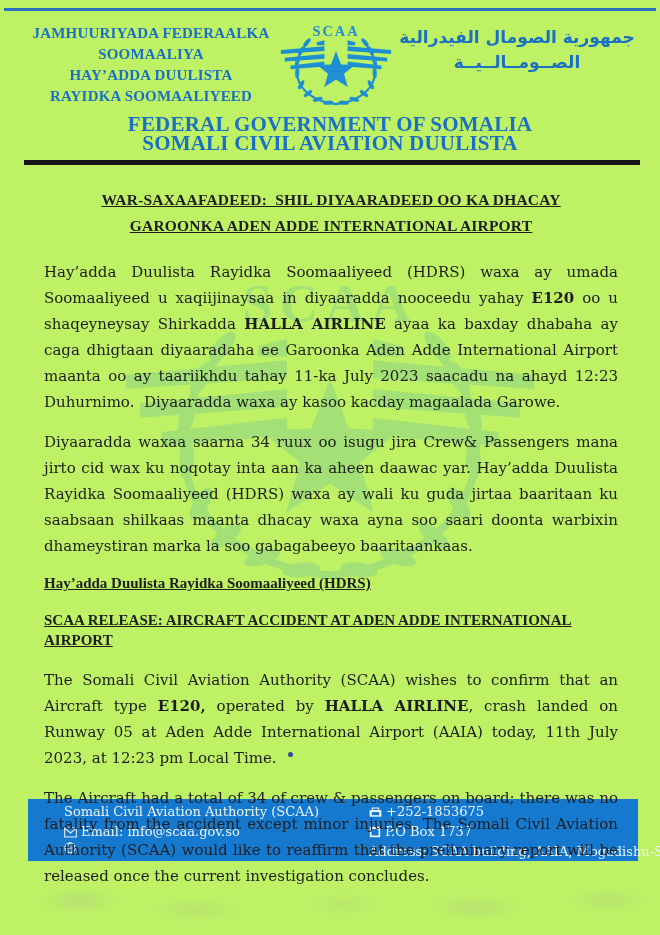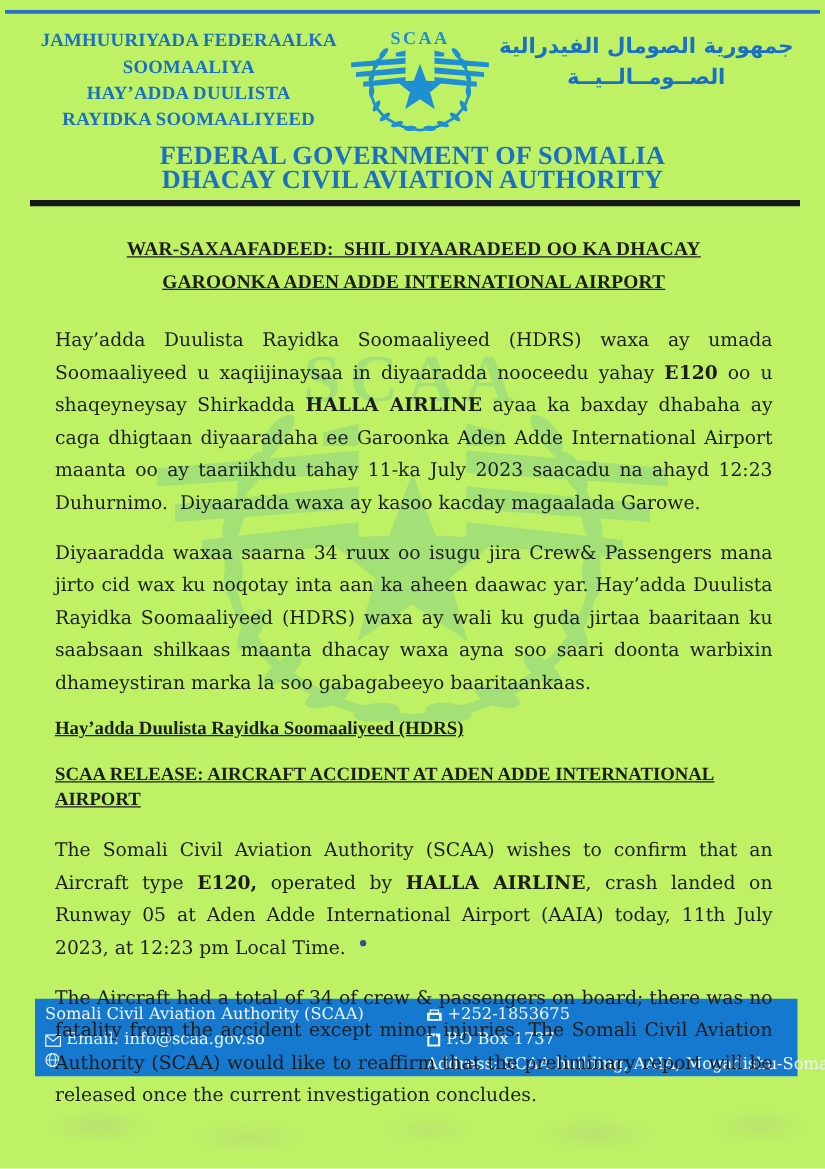--- a/index.html
+++ b/index.html
@@ -42,21 +42,21 @@
     font-family:"Liberation Serif",serif;}
   .ink-dot{position:absolute;left:288px;top:752px;width:5px;height:5px;
     border-radius:50%;background:#27379c;opacity:.9;z-index:2;}
 
   
   .contact-footer{position:absolute;left:28px;right:22px;top:799px;height:62px;
     background:#1479cf;color:#eef5fc;display:flex;
     font-family:"DejaVu Serif","Liberation Serif",serif;font-size:13px;line-height:20px;
     padding:2px 0;box-sizing:border-box;}
   .cf-col{padding:1px 8px;box-sizing:border-box;}
-  .cf-left{width:305px;flex:0 0 auto;}
+  .cf-left{width:305px;flex:0 0 auto;margin-left:28px;}
   .cf-right{flex:1;}
   .cf-row{display:flex;align-items:center;gap:4px;white-space:nowrap;}
   .cf-icon{flex:0 0 auto;display:inline-block;}
 
   
   .scan-noise{position:absolute;left:0;right:0;top:868px;height:60px;z-index:0;
     background:
       radial-gradient(60px 22px at 12% 55%, rgba(150,155,165,.18), transparent 70%),
       radial-gradient(70px 20px at 30% 70%, rgba(150,155,165,.14), transparent 70%),
       radial-gradient(55px 20px at 52% 60%, rgba(150,155,165,.12), transparent 70%),
@@ -120,21 +120,21 @@
       </svg>
     </div>
     <div class="lh-right">
       <div>جمهورية الصومال الفيدرالية</div>
       <div>الصــومــالــيــة</div>
     </div>
   </header>
 
   <div class="subhead">
     <div>FEDERAL GOVERNMENT OF SOMALIA</div>
-    <div>DHACAY CIVIL AVIATION AUTHORITY</div>
+    <div>SOMALI CIVIL AVIATION DUULISTA</div>
   </div>
 
   <div class="black-rule"></div>
 
   <main>
     <svg class="watermark" viewBox="0 0 120 95">
       <use href="#scaa-emblem"></use>
       <text x="60" y="17" text-anchor="middle" font-size="15" font-weight="bold" letter-spacing="2" fill="#1e8fd2">SCAA</text>
     </svg>
 

